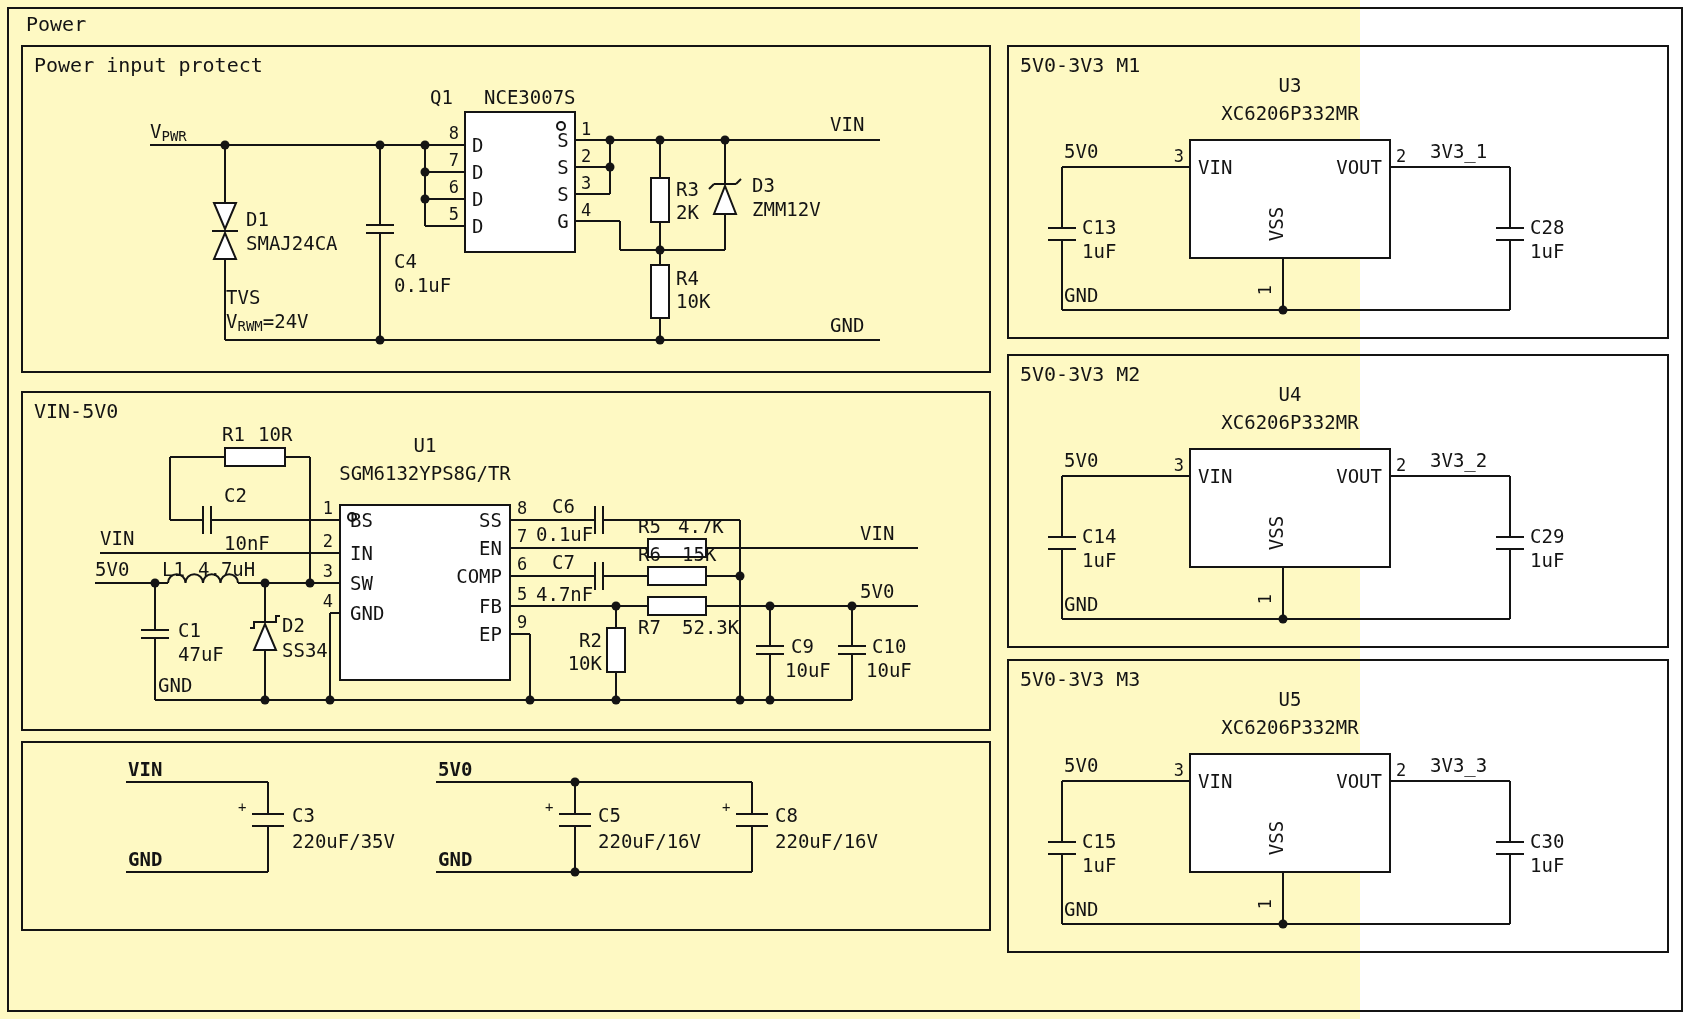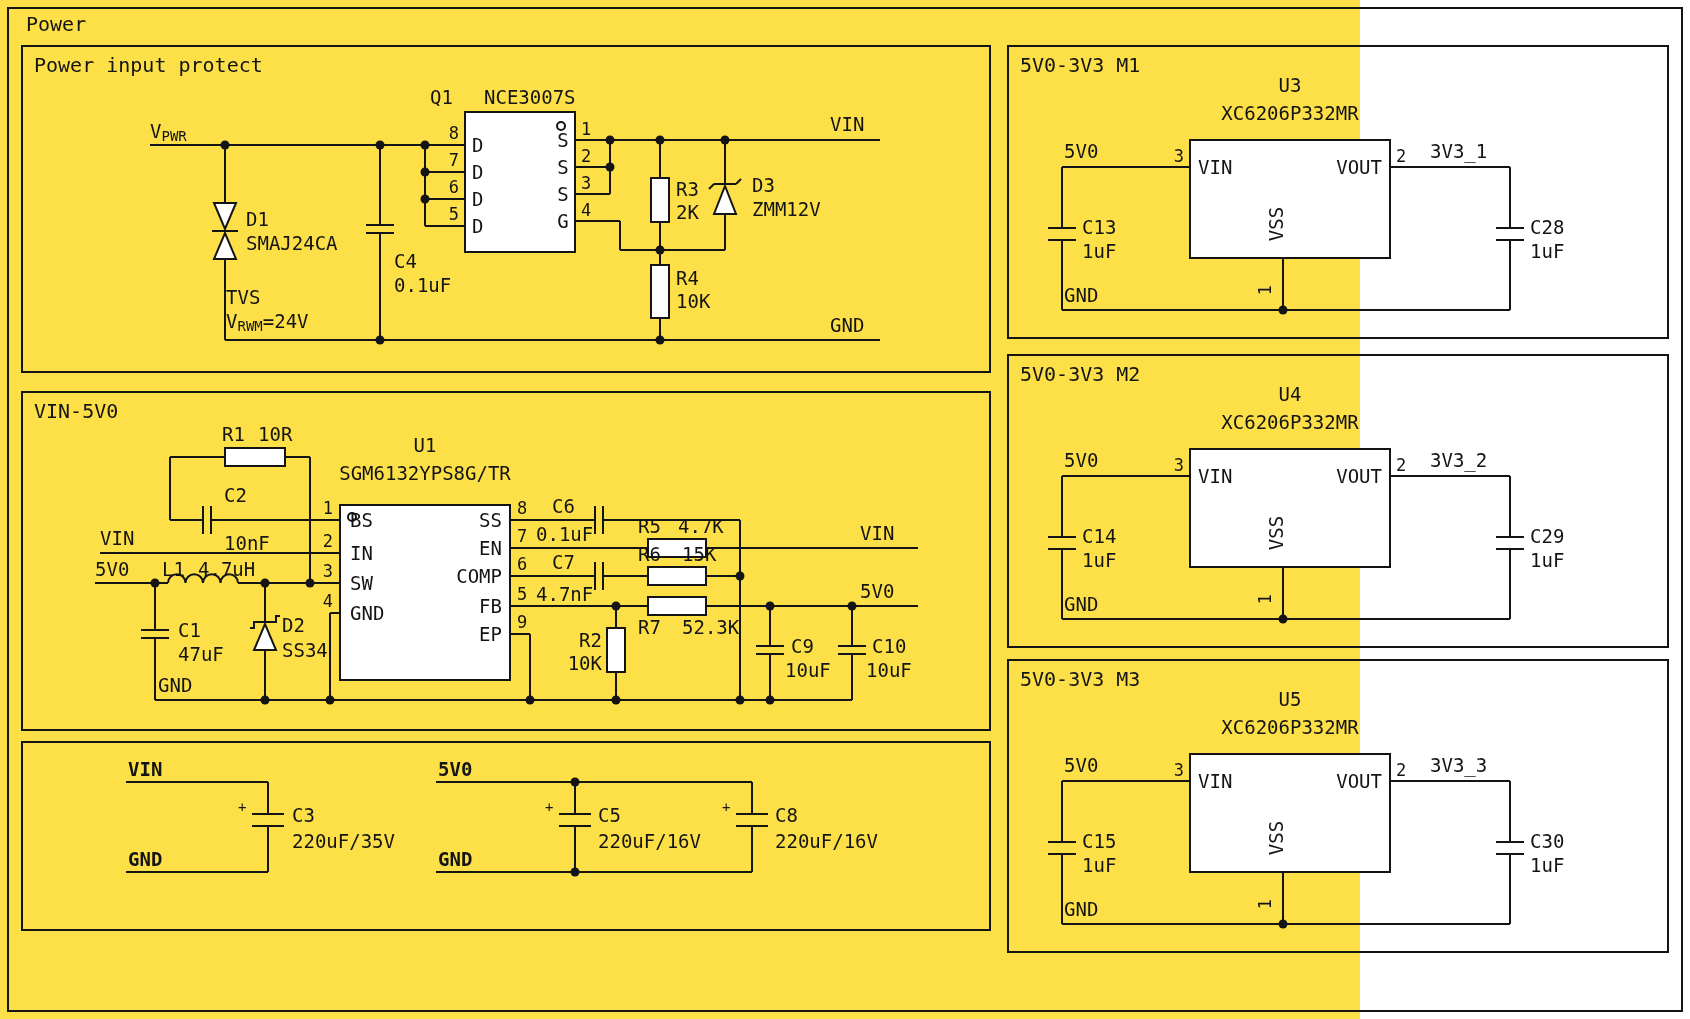--- a/index.html
+++ b/index.html
@@ -1,16 +1,16 @@
 <!DOCTYPE html>
 <html><head>
 <meta charset="utf-8">
 <style>
   html,body{margin:0;padding:0;background:#ffffff;}
-  .canvas{position:relative;width:1360px;height:1019px;background:#fde047;font-family:"DejaVu Sans Mono",monospace;}
+  .canvas{position:relative;width:1360px;height:1019px;background:#fef9c3;font-family:"DejaVu Sans Mono",monospace;}
   svg{position:absolute;left:0;top:0;}
   svg text{font-family:"DejaVu Sans Mono",monospace;font-size:19px;fill:#141414;}
   .t20{font-size:20px;}
   .pn{font-size:17px;}
   .sm{font-size:14px;}
   .b{font-weight:bold;}
   .mid{text-anchor:middle;}
   .end{text-anchor:end;}
   .w{stroke:#141414;stroke-width:2;fill:none;}
   .box{stroke:#141414;stroke-width:2;fill:none;}

